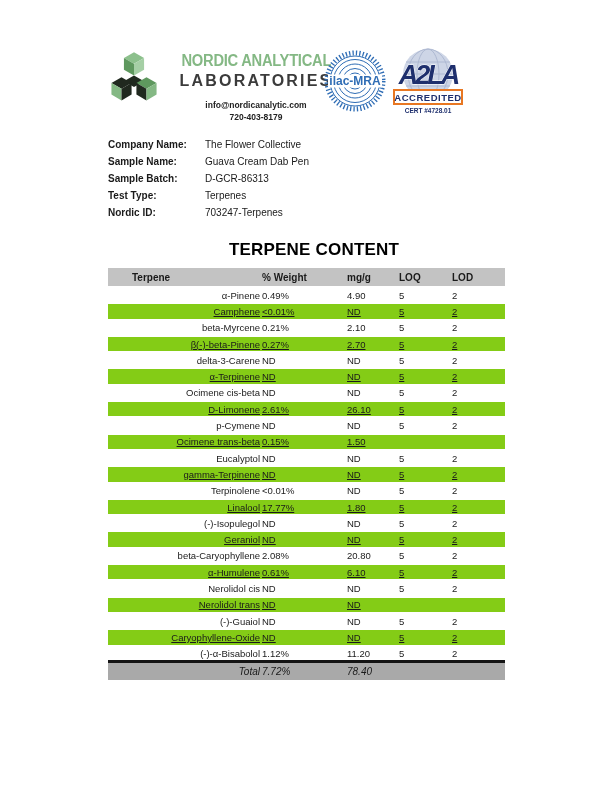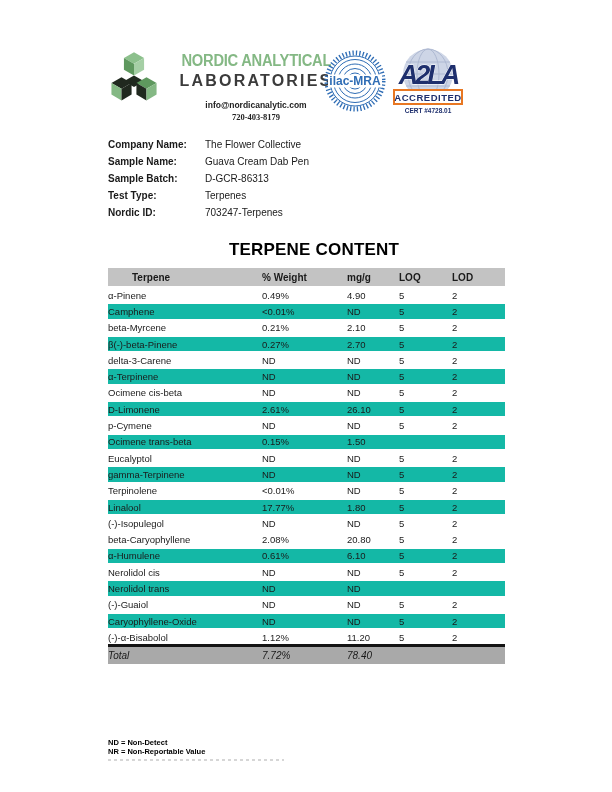--- a/index.html
+++ b/index.html
@@ -22,21 +22,21 @@
   .lab-name{
     color:#84b884;font-weight:bold;font-size:16px;line-height:17px;
     letter-spacing:-0.3px;white-space:nowrap;
     transform:scaleX(0.92);transform-origin:center;
   }
   .lab-sub{
     color:#3b3b3b;font-weight:bold;font-size:16px;letter-spacing:2.2px;
     margin-top:3px;white-space:nowrap;
   }
   .lab-email{color:#222;font-weight:bold;font-size:8.5px;margin-top:10px;}
-  .lab-phone{color:#222;font-weight:bold;font-size:8.5px;margin-top:2px;font-family:Liberation Serif, serif;}
+  .lab-phone{color:#222;font-weight:bold;font-size:8.5px;margin-top:2px;}
 
   .ilac-logo{position:absolute;left:324px;top:50px;width:62px;height:62px;}
   .a2la-logo{position:absolute;left:388px;top:46px;width:80px;height:72px;}
 
   
   .info-block{position:absolute;left:108px;top:136px;font-size:10px;}
   .info-row{display:flex;line-height:17px;}
   .info-label{font-weight:bold;width:97px;}
   .info-value{}
 
@@ -56,22 +56,22 @@
   .terpene-table col.c1{width:152px;}
   .terpene-table col.c2{width:85px;}
   .terpene-table col.c3{width:52px;}
   .terpene-table col.c4{width:53px;}
   .terpene-table col.c5{width:55px;}
   .terpene-table tr{height:16.3px;border-bottom:2px solid #ffffff;}
   .terpene-table tr.hdr{height:19px;background:#c3c3c3;}
   .terpene-table th{font-size:10px;font-weight:bold;text-align:left;padding:0 0 0 2px;}
   .terpene-table th.t-name{padding-left:24px;}
   .terpene-table td{padding:0 0 0 2px;text-align:left;white-space:nowrap;overflow:hidden;}
-  .terpene-table td.t-name{text-align:left;padding-left:0;}
-  .terpene-table tr.gray{background:#14b8a6;}
+  .terpene-table td.t-name{text-align:right;padding-left:0;}
+  .terpene-table tr.gray{background:#84cc16;text-decoration:underline;}
   .terpene-table tr.total{
     background:#a9a9a9;height:18px;
     border-top:3px solid #141414;border-bottom:none;
   }
   .terpene-table tr.total td{font-size:10px;font-style:italic;}
 
   
   .footnotes{position:absolute;left:108px;top:738px;font-size:7.5px;font-weight:bold;line-height:9px;color:#000;}
   .illegible-line{
     width:176px;height:2px;margin-top:3px;opacity:0.3;
@@ -283,20 +283,27 @@
           <td>5</td>
           <td>2</td>
         </tr>
     <tr>
           <td class="t-name">(-)-Isopulegol</td>
           <td>ND</td>
           <td>ND</td>
           <td>5</td>
           <td>2</td>
         </tr>
+    <tr class="gray">
+          <td class="t-name">Geraniol</td>
+          <td>ND</td>
+          <td>ND</td>
+          <td>5</td>
+          <td>2</td>
+        </tr>
     <tr>
           <td class="t-name">beta-Caryophyllene</td>
           <td>2.08%</td>
           <td>20.80</td>
           <td>5</td>
           <td>2</td>
         </tr>
     <tr class="gray">
           <td class="t-name">α-Humulene</td>
           <td>0.61%</td>
@@ -342,19 +349,14 @@
     <tr class="total">
       <td class="t-name">Total</td>
       <td>7.72%</td>
       <td>78.40</td>
       <td></td>
       <td></td>
     </tr>
   </tbody>
     </table>
 
-  <div class="footnotes">
-    <div>ND = Non-Detect</div>
-    <div>NR = Non-Reportable Value</div>
-    <div class="illegible-line"></div>
-  </div>
 
 </div>
 
 </body></html>

